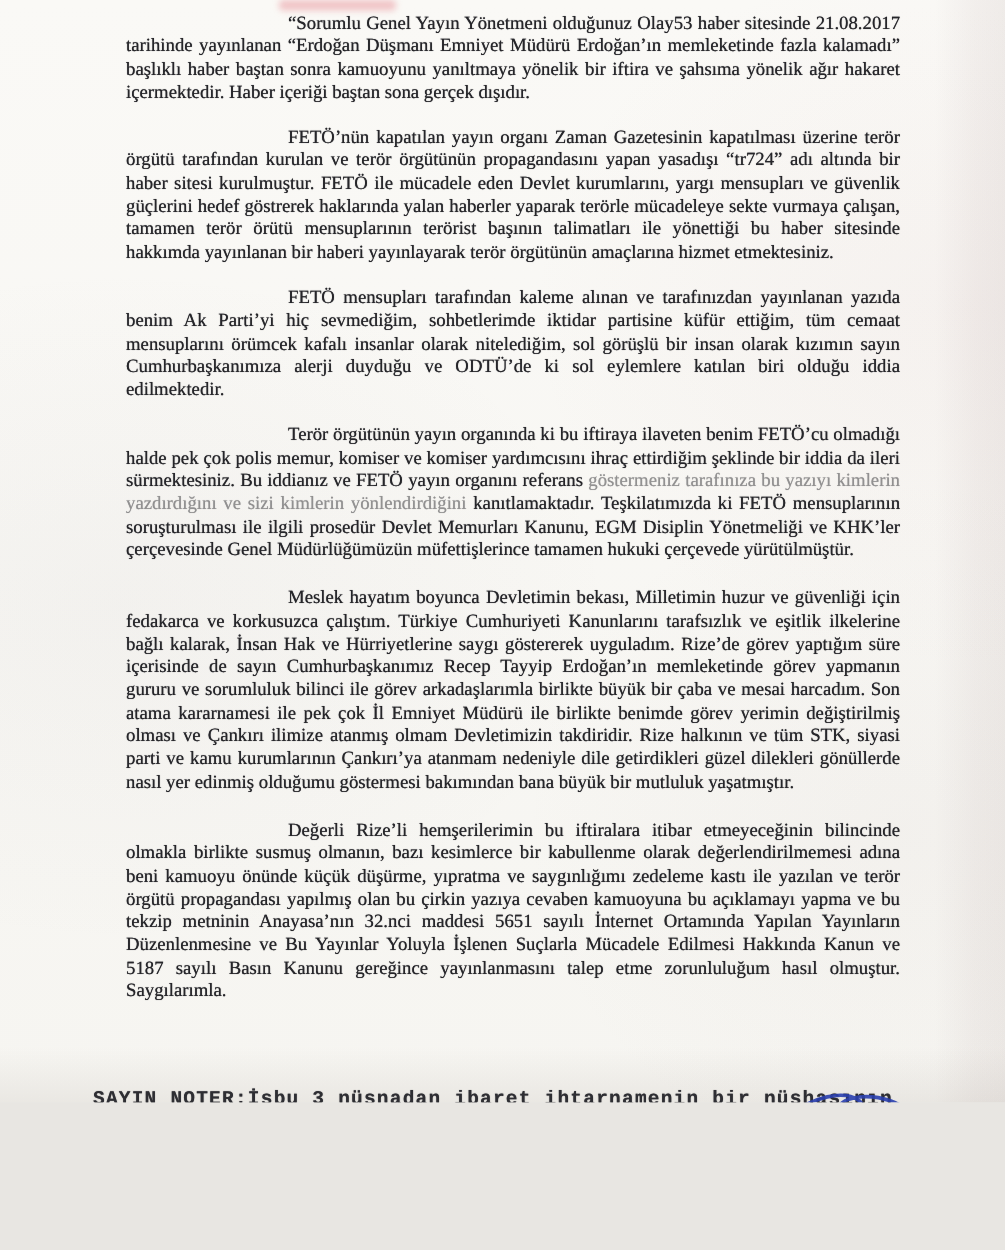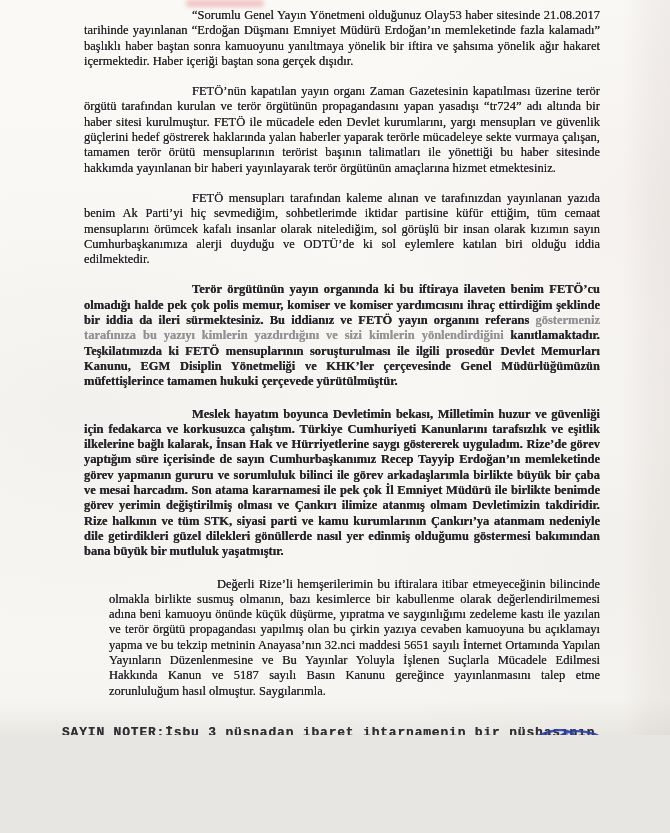--- a/index.html
+++ b/index.html
@@ -18,22 +18,22 @@
   .red-smudge{
     position:absolute;left:186px;top:0;width:78px;height:7px;
     background:rgba(225,110,120,.38);filter:blur(2.2px);border-radius:3px;
   }
   .body-text{
     position:absolute;left:84px;top:8px;width:516px;
     font-size:12.5px;line-height:15.3px;text-align:justify;
     text-shadow:0 0 .5px rgba(20,20,26,.85);
   }
   .body-text p{margin:0 0 15px;text-indent:108px;}
-  .body-text p.gap-lg{margin-bottom:17px;font-weight:bold;}
-  .body-text p:last-child{margin-bottom:0;margin-left:25px;}
+  .body-text p.gap-lg{margin-bottom:17px;}
+  .body-text p:last-child{margin-bottom:0;}
   .faded{opacity:.48;filter:blur(.35px);}
   .typewriter{
     position:absolute;left:0;top:0;width:670px;height:833px;pointer-events:none;
     font-family:"Liberation Mono", monospace;font-weight:bold;
     font-size:13px;color:#2e2e33;letter-spacing:.8px;
     text-shadow:0 0 .6px rgba(30,30,36,.7);
   }
   .tw-line{position:absolute;white-space:nowrap;}
   .tw-l1{left:62px;top:725px;}
   .tw-l2{left:66px;top:739px;}

